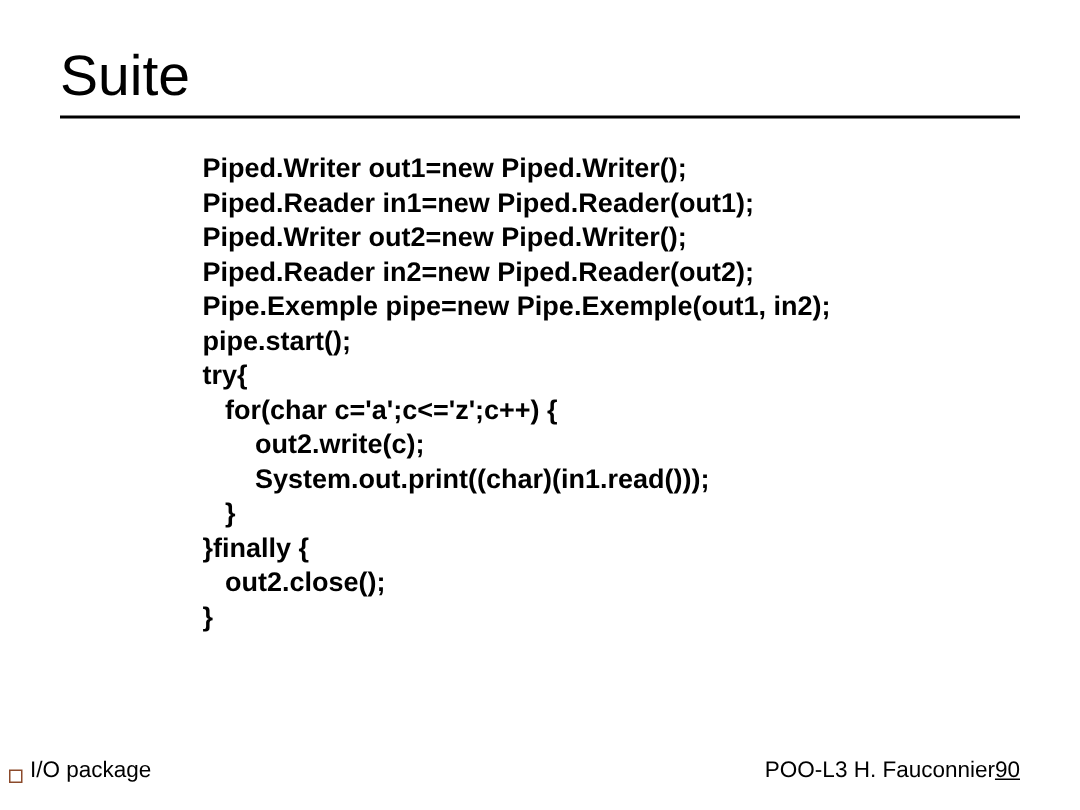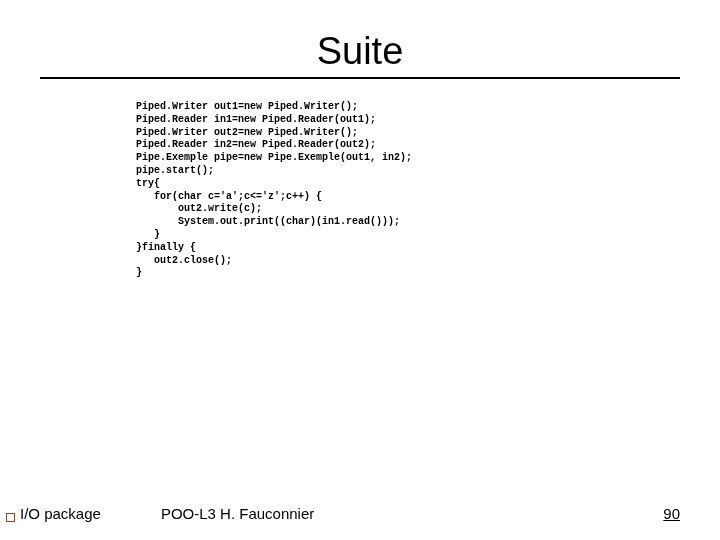--- a/index.html
+++ b/index.html
@@ -16,49 +16,48 @@
     height: 100%;
     padding: 30px 40px 20px 40px;
     position: relative;
   }
   .title {
     font-size: 38px;
     font-weight: normal;
     color: #000;
     margin-bottom: 4px;
     letter-spacing: 0px;
-    text-align: center;
   }
   .rule {
     border: none;
     border-top: 2px solid #000;
     margin-bottom: 22px;
   }
   .code {
-    font-family: Liberation Mono, monospace;
-    font-size: 10px;
+    font-family: Liberation Sans, sans-serif;
+    font-size: 18px;
     font-weight: bold;
     color: #000;
     line-height: 1.28;
     white-space: pre;
     margin-left: 90px;
   }
   .footer {
     position: absolute;
     bottom: 18px;
     left: 0;
     width: 100%;
     padding: 0 40px 0 20px;
     display: flex;
     align-items: center;
     font-size: 15px;
     color: #000;
   }
   .footer .left { flex: 0 0 auto; }
-  .footer .center { flex: 1 1 auto; text-align: left; margin-left: 60px; }
+  .footer .center { flex: 1 1 auto; text-align: right; margin-left: 60px; }
   .footer .right { flex: 0 0 auto; text-align: left; text-decoration: underline; }
   .toggle-mark {
     position: absolute;
     bottom: 18px;
     left: 6px;
     width: 9px;
     height: 9px;
     border: 1px solid #8b4a2b;
   }
 </style>

